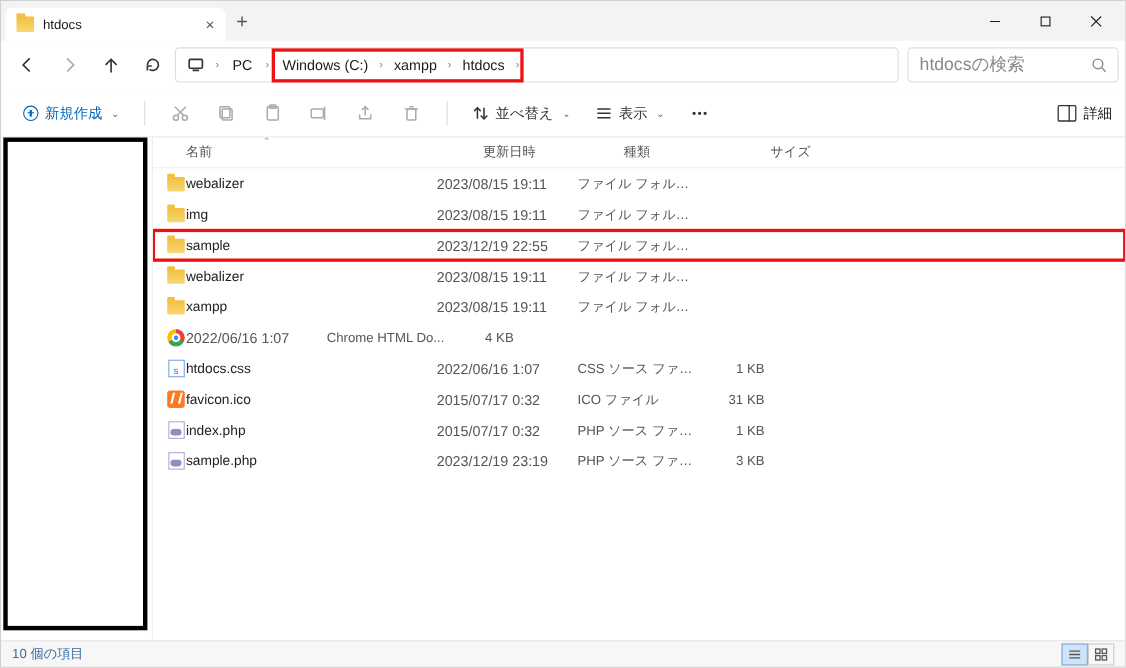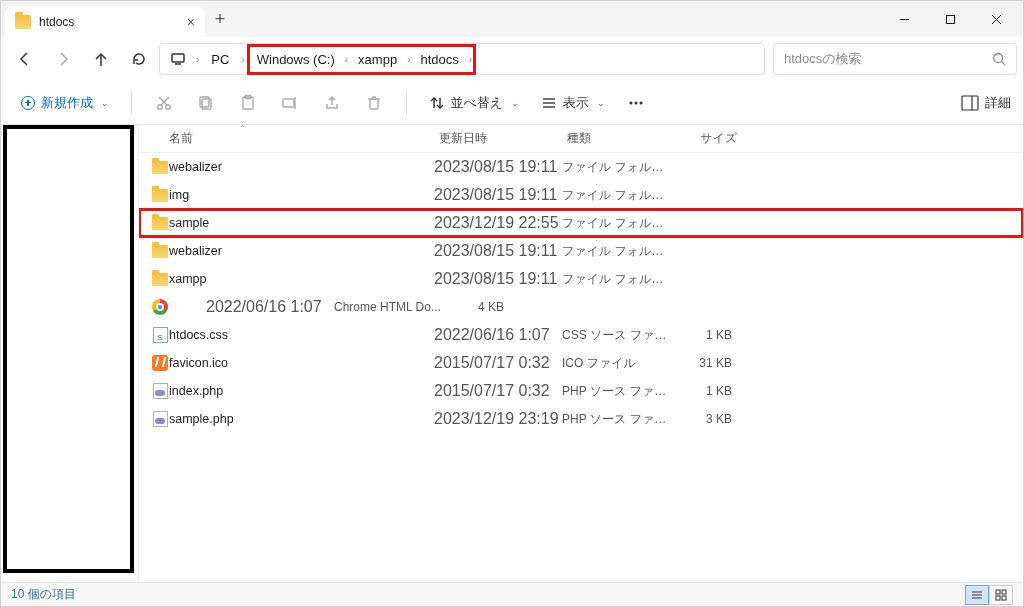--- a/index.html
+++ b/index.html
@@ -66,23 +66,23 @@
   .navbtn.disabled svg{stroke:#aaa;}
   .crumb-wrap {
     flex:1; display:flex; align-items:center; height:32px;
     border:1px solid #ddd; border-radius:4px; background:#fff;
     padding:0 4px; gap:2px;
   }
   .crumb { padding:4px 8px; font-size:13px; border-radius:3px;}
   .chev { color:#888; font-size:10px; padding:0 2px;}
   .highlight-red { outline:3px solid #e11; outline-offset:-1px;}
   .search {
-    width:244px; height:32px; border:1px solid #ddd; border-radius:4px;
+    width:192px; height:32px; border:1px solid #ddd; border-radius:4px;
     display:flex; align-items:center; padding:0 10px; gap:8px; color:#888;
-    font-size:13px; margin-left:6px;
+    font-size:16px; margin-left:6px;
   }
   .search svg{width:14px;height:14px;stroke:#888;stroke-width:1.5;fill:none;margin-left:auto;}
   
   .toolbar {
     display:flex; align-items:center; height:44px; background:#fff;
     border-bottom:1px solid #e5e5e5; padding:0 12px; gap:6px;
   }
   .tb-new {
     display:flex; align-items:center; gap:6px; color:#0067c0;
     font-size:13px; padding:4px 8px; border-radius:4px;
@@ -122,21 +122,21 @@
   .col-date{width:128px;margin-left:42px;}
   .col-type{width:108px;}
   .col-size{width:70px;text-align:right;padding-right:8px;}
   .sort-caret{font-size:8px;color:#888;position:absolute;transform:translate(70px,-10px);}
   .row {
     display:flex; align-items:center; height:28px; padding-left:12px;
     font-size:12.5px; color:#222;
   }
   .row .iconcell{width:18px;display:flex;align-items:center;justify-content:center;}
   .row .namecell{width:228px;display:flex;align-items:center;gap:8px;}
-  .row .datecell{width:128px;color:#555;font-size:16px;margin-left:37px;}
+  .row .datecell{width:128px;color:#555;font-size:13px;}
   .row .typecell{width:108px;color:#555;font-size:12px;white-space:nowrap;overflow:hidden;text-overflow:ellipsis;}
   .row .sizecell{width:70px;text-align:right;color:#555;font-size:12px;padding-right:8px;}
   .row.highlighted{outline:3px solid #e11;outline-offset:-2px;}
   .folder-glyph{width:16px;height:13px;background:linear-gradient(#f3c041,#f7d774);border-radius:1px;position:relative;}
   .folder-glyph::before{content:"";position:absolute;top:-3px;left:0;width:7px;height:4px;background:#f3c041;border-radius:1px 1px 0 0;}
   .chrome-glyph{width:16px;height:16px;border-radius:50%;background:
     conic-gradient(#ea4335 0 120deg,#34a853 120deg 240deg,#fbbc05 240deg 360deg);
     position:relative;}
   .chrome-glyph::after{content:"";position:absolute;inset:4px;border-radius:50%;background:#4285f4;border:2px solid #fff;}
   .css-glyph{width:15px;height:16px;border:1px solid #7aa7d8;background:#fff;position:relative;font-size:9px;color:#2b7bb9;display:flex;align-items:flex-end;justify-content:center;}

